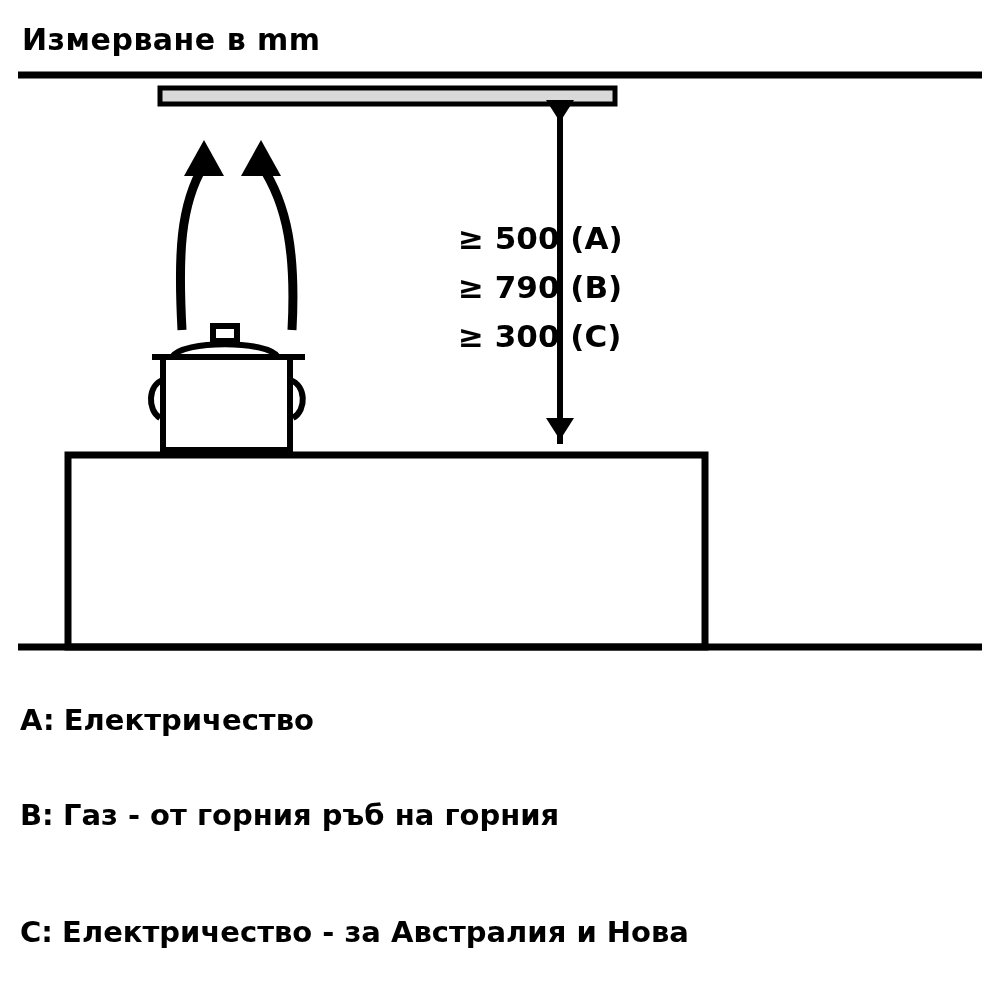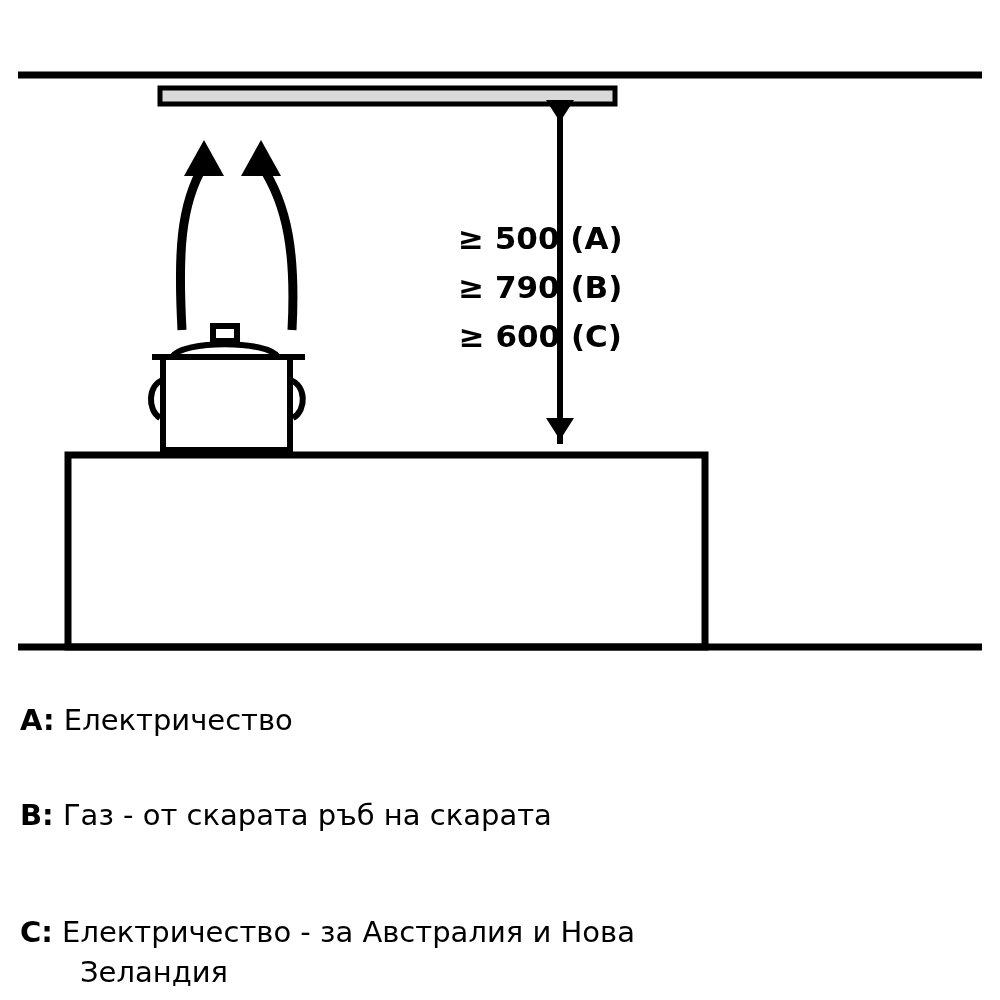--- a/index.html
+++ b/index.html
@@ -36,21 +36,20 @@
     height: 1000px;
   }
   .dim-block {
     position: absolute;
     left: 458px;
     top: 214px;
     font-size: 31px;
     font-weight: 700;
     line-height: 1.58;
     white-space: nowrap;
-    text-align: center;
   }
   .dim-line {
     white-space: nowrap;
   }
   .legend {
     position: absolute;
     left: 20px;
     width: 960px;
   }
   .legend-row {
@@ -59,32 +58,33 @@
     font-size: 29px;
     line-height: 1.38;
   }
   .legend-row .key {
     font-weight: 700;
   }
   .legend-row.r1 { top: 700px; }
   .legend-row.r2 { top: 795px; }
   .legend-row.r3 { top: 912px; }
   .legend-row .txt {
-    font-weight: 400;
+    font-weight: 700;
   }
   .legend-row.r3 .line2 {
     display: block;
     padding-left: 60px;
   }
 </style>
 </head>
 <body>
 
 <div id="page">
 
+  <div class="title">Измерване в mm</div>
 
   <svg id="diagram" viewBox="0 0 1000 1000">
 
     <line x1="18" y1="75" x2="982" y2="75" stroke="#000" stroke-width="7"></line>
 
     <rect x="160" y="88" width="455" height="16" fill="#d9d9d9" stroke="#000" stroke-width="5"></rect>
 
     <g fill="none" stroke="#000" stroke-width="9" stroke-linecap="butt">
       <path d="M182,330 C178,255 180,205 204,165"></path>
       <path d="M292,330 C296,255 288,205 261,165"></path>
@@ -113,32 +113,31 @@
     <g>
       <line x1="560" y1="112" x2="560" y2="444" stroke="#000" stroke-width="6"></line>
       <polygon points="560,122 574,100 546,100" fill="#000"></polygon>
       <polygon points="560,440 574,418 546,418" fill="#000"></polygon>
     </g>
   </svg>
 
   <div class="dim-block">
     <div class="dim-line">≥ 500 (A)</div>
     <div class="dim-line">≥ 790 (B)</div>
-    <div class="dim-line">≥ 600 (C)</div>
+    <div class="dim-line">≥ 300 (C)</div>
   </div>
 
   <div class="legend">
     <div class="legend-row r1">
       <span class="key">A:</span>
       <span class="txt">Електричество</span>
     </div>
     <div class="legend-row r2">
       <span class="key">B:</span>
-      <span class="txt">Газ - от скарата ръб на скарата</span>
+      <span class="txt">Газ - от горния ръб на горния</span>
     </div>
     <div class="legend-row r3">
       <span class="key">C:</span>
       <span class="txt">Електричество - за Австралия и Нова</span>
-      <span class="line2 txt">Зеландия</span>
     </div>
   </div>
 
 </div>
 
 </body></html>

